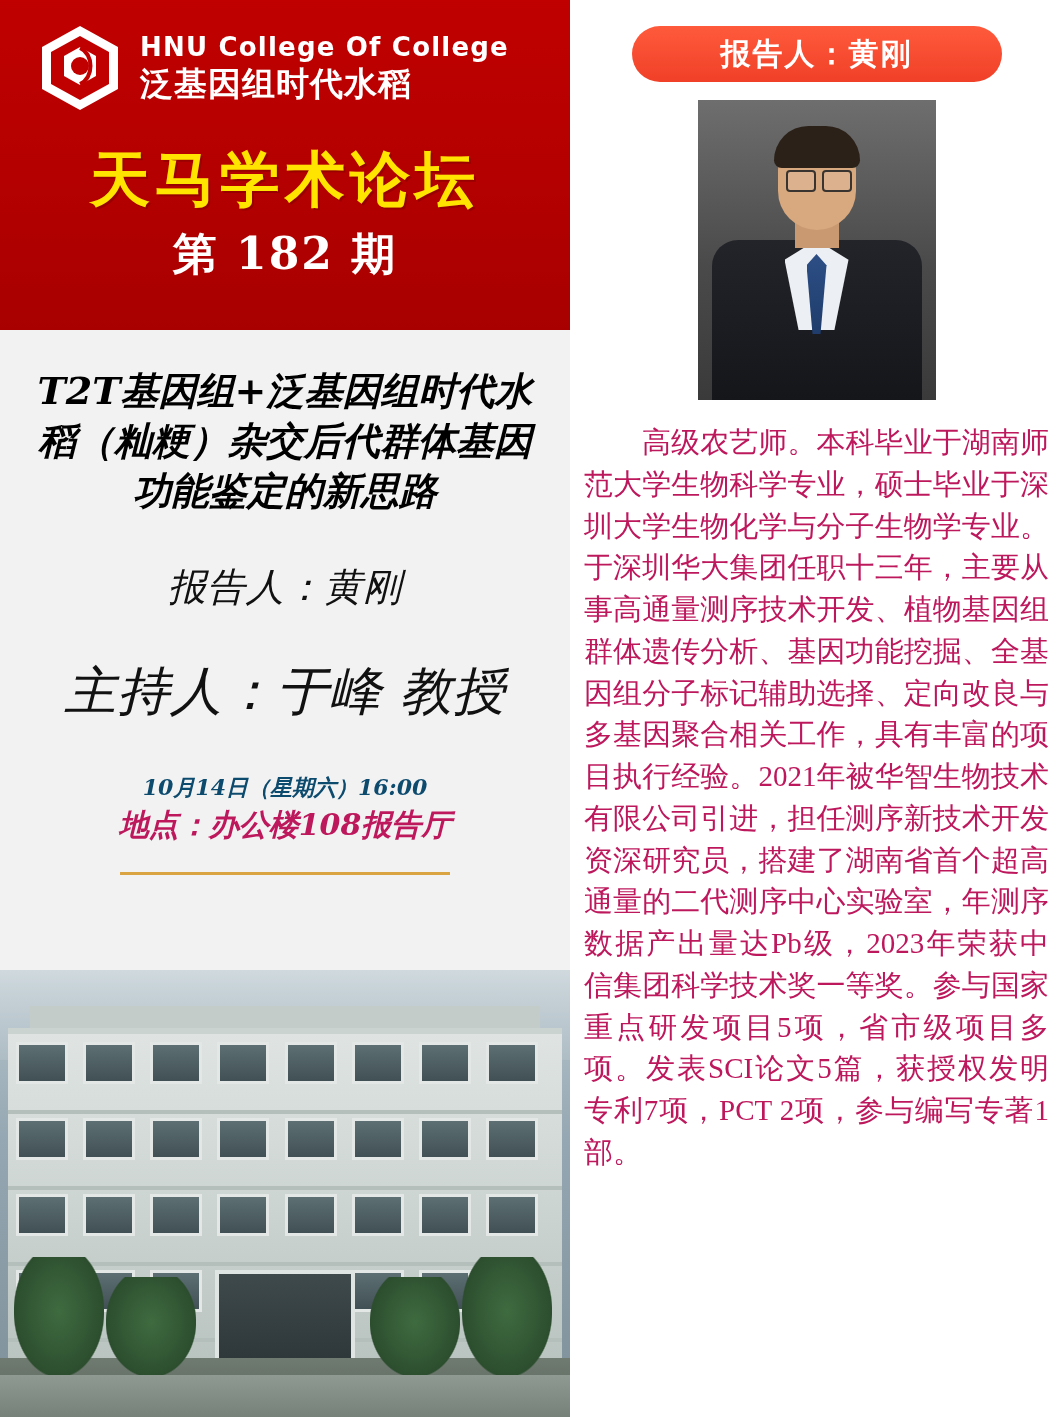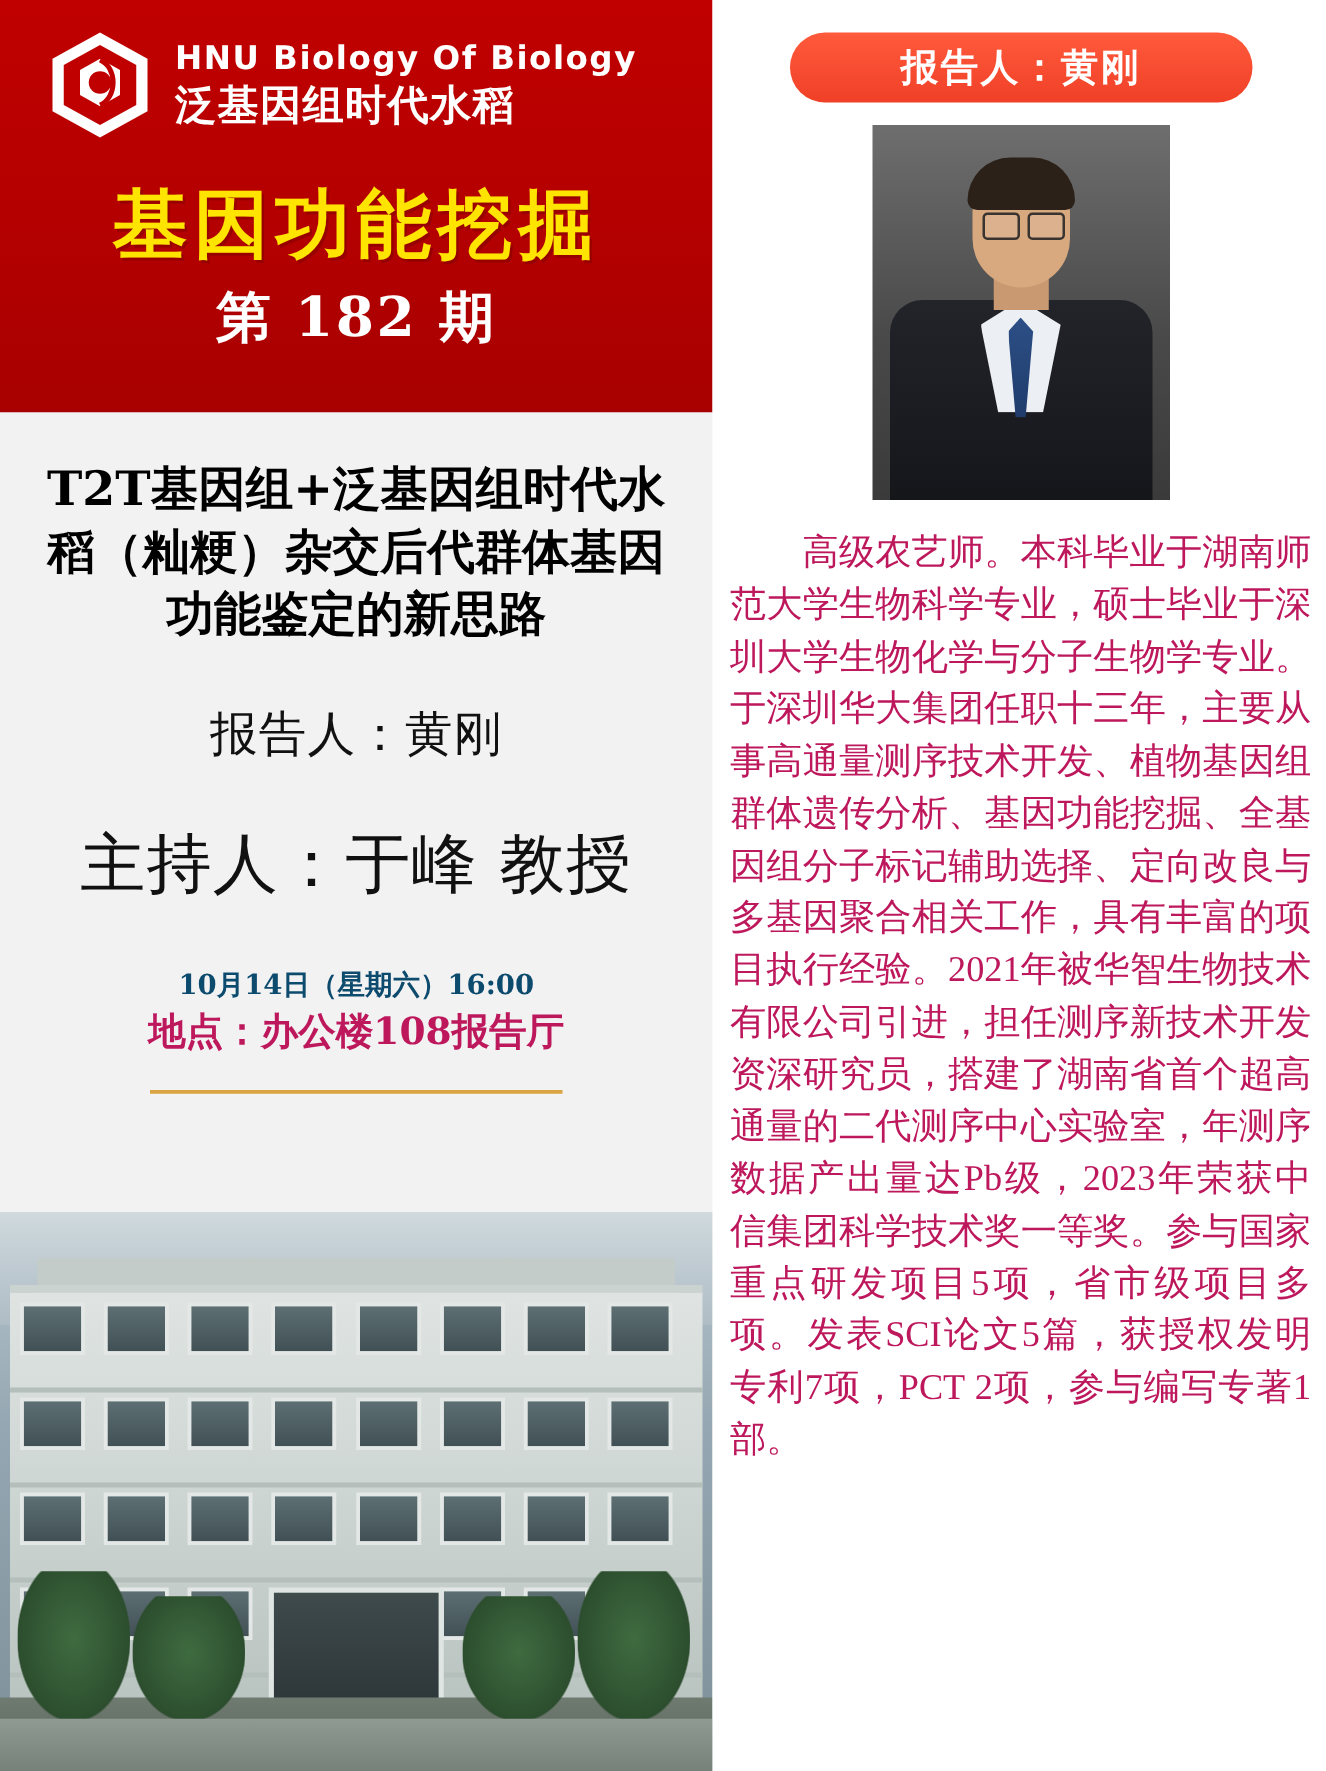--- a/index.html
+++ b/index.html
@@ -95,20 +95,21 @@
   }
 
   .left-body {
     position: relative;
     flex: 0 0 auto;
     height: 640px;
     background: #f2f2f2;
     padding: 36px 22px 0 22px;
     box-sizing: border-box;
     text-align: center;
+    font-style: italic;
   }
 
   .talk-title {
     font-family: "DejaVu Serif", serif;
     font-weight: bold;
     font-size: 38px;
     line-height: 1.32;
     color: #000000;
     letter-spacing: 0px;
   }
@@ -320,26 +321,26 @@
         <div class="logo-mark">
           <svg width="92" height="92" viewBox="0 0 92 92">
             <polygon points="46,4 84,25 84,67 46,88 8,67 8,25" fill="#ffffff"></polygon>
             <polygon points="46,14 75,30 75,62 46,78 17,62 17,30" fill="#c00000"></polygon>
             <path d="M30 34 L46 25 L62 34 L62 54 L46 63 L30 54 Z" fill="#ffffff"></path>
             <circle cx="46" cy="44" r="9" fill="#c00000"></circle>
             <path d="M46 26 C60 32 60 56 46 62" stroke="#c00000" stroke-width="4" fill="none"></path>
           </svg>
         </div>
         <div class="logo-text">
-          <div class="logo-en">HNU Biology Of Biology</div>
+          <div class="logo-en">HNU College Of College</div>
           <div class="logo-cn">泛基因组时代水稻</div>
         </div>
       </div>
 
-      <div class="forum-title">基因功能挖掘</div>
+      <div class="forum-title">天马学术论坛</div>
       <div class="issue-line">第 182 期</div>
     </div>
 
     <div class="left-body">
       <div class="talk-title">T2T基因组+泛基因组时代水稻（籼粳）杂交后代群体基因功能鉴定的新思路</div>
       <div class="speaker-line">报告人：黄刚</div>
       <div class="host-line">主持人：于峰 教授</div>
       <div class="datetime-line">10月14日（星期六）16:00</div>
       <div class="place-line">地点：办公楼108报告厅</div>
       <div class="divider"></div>

